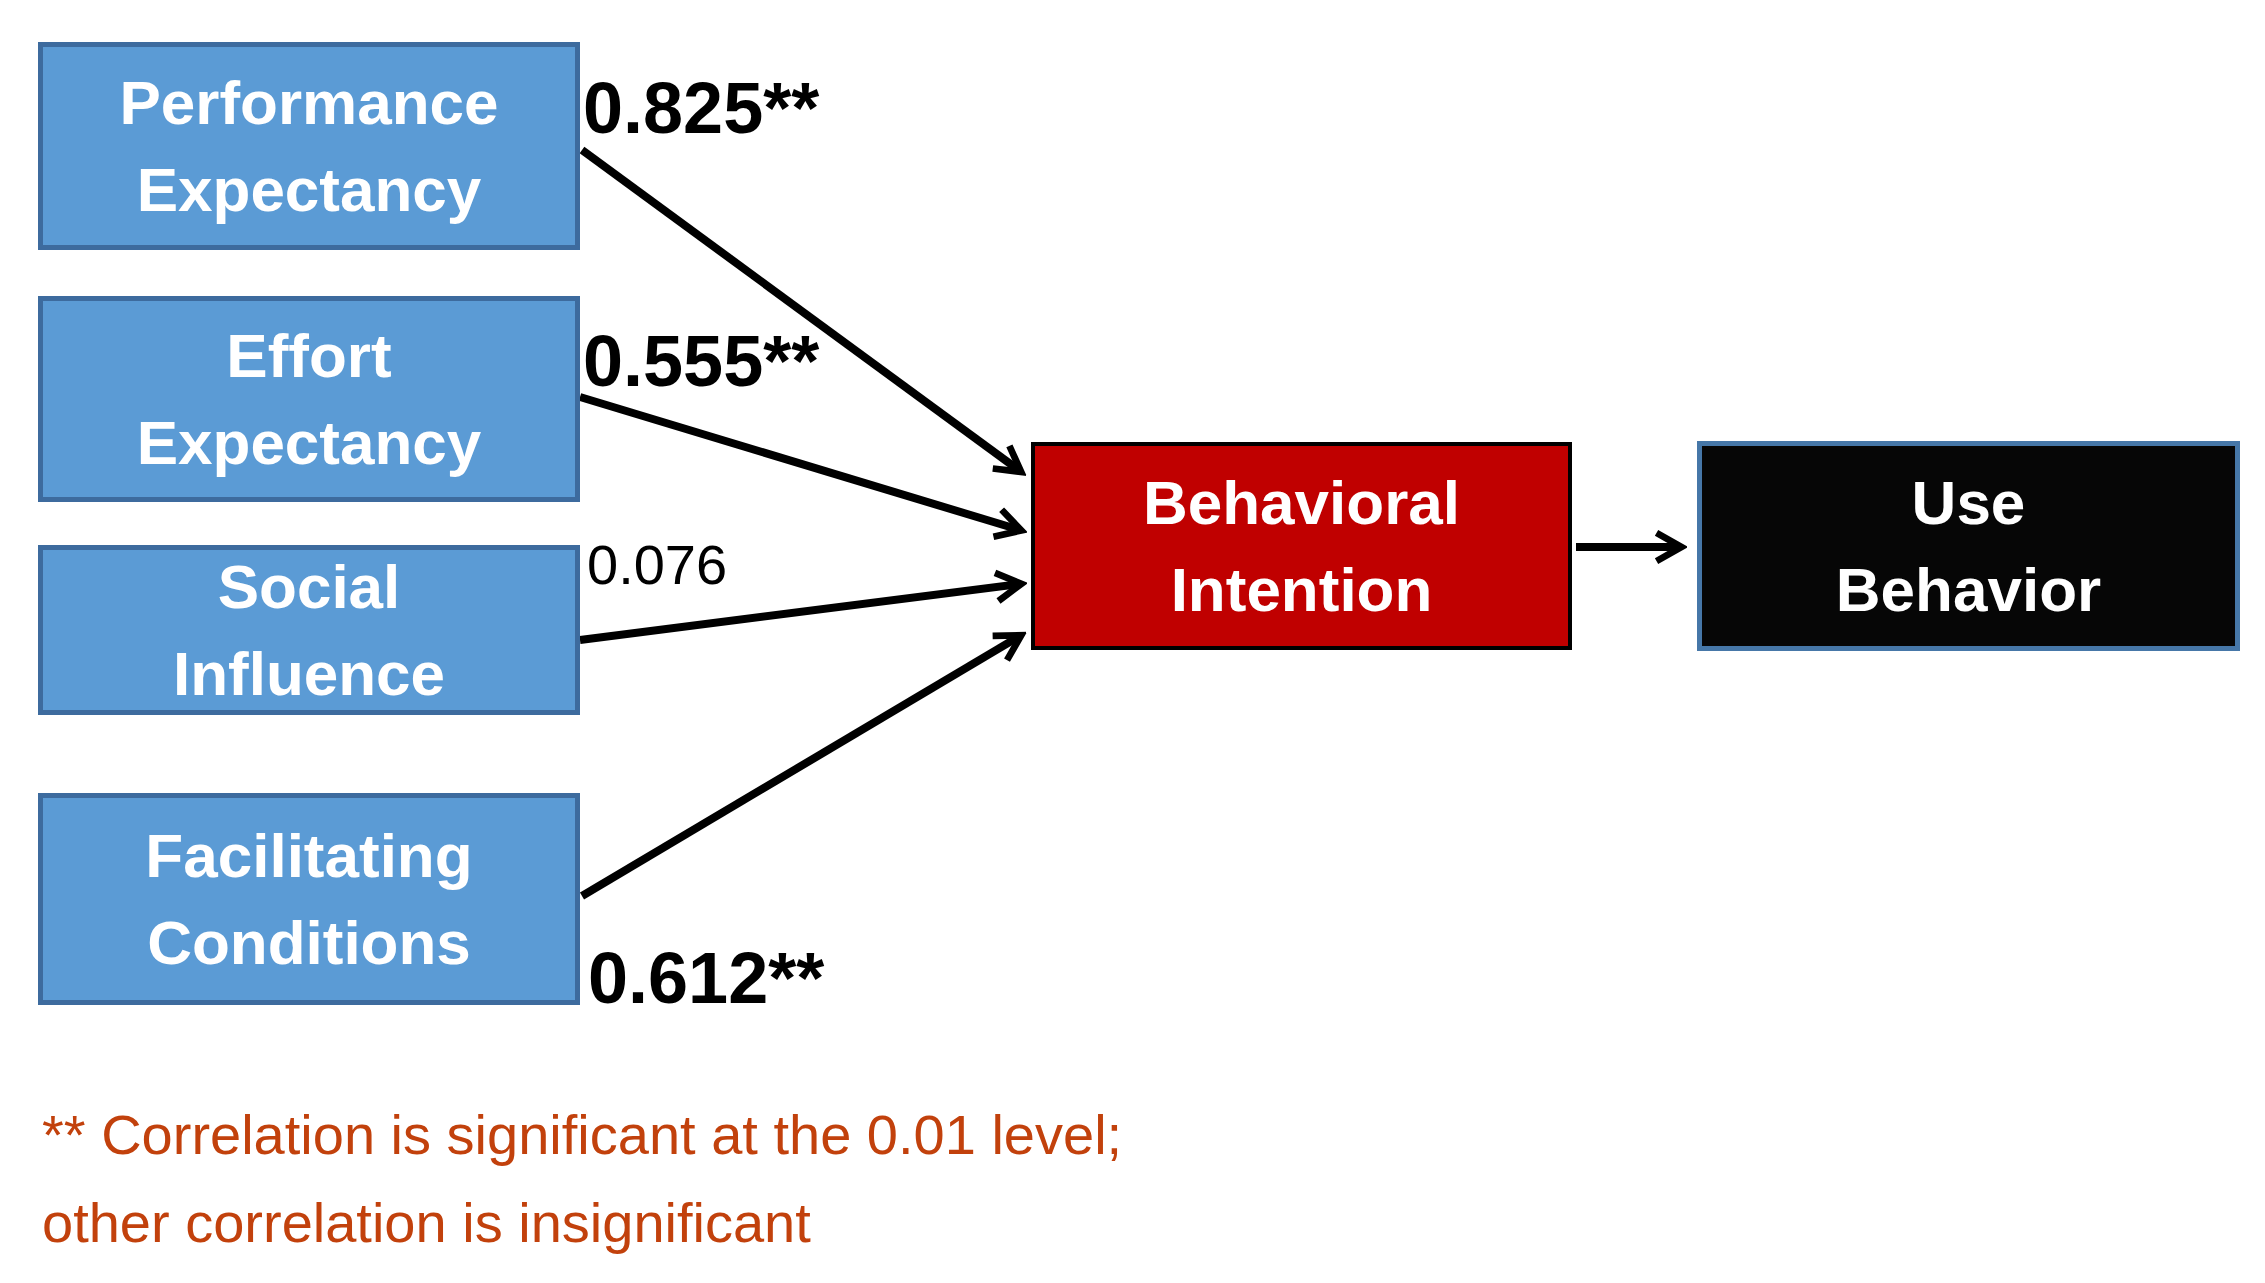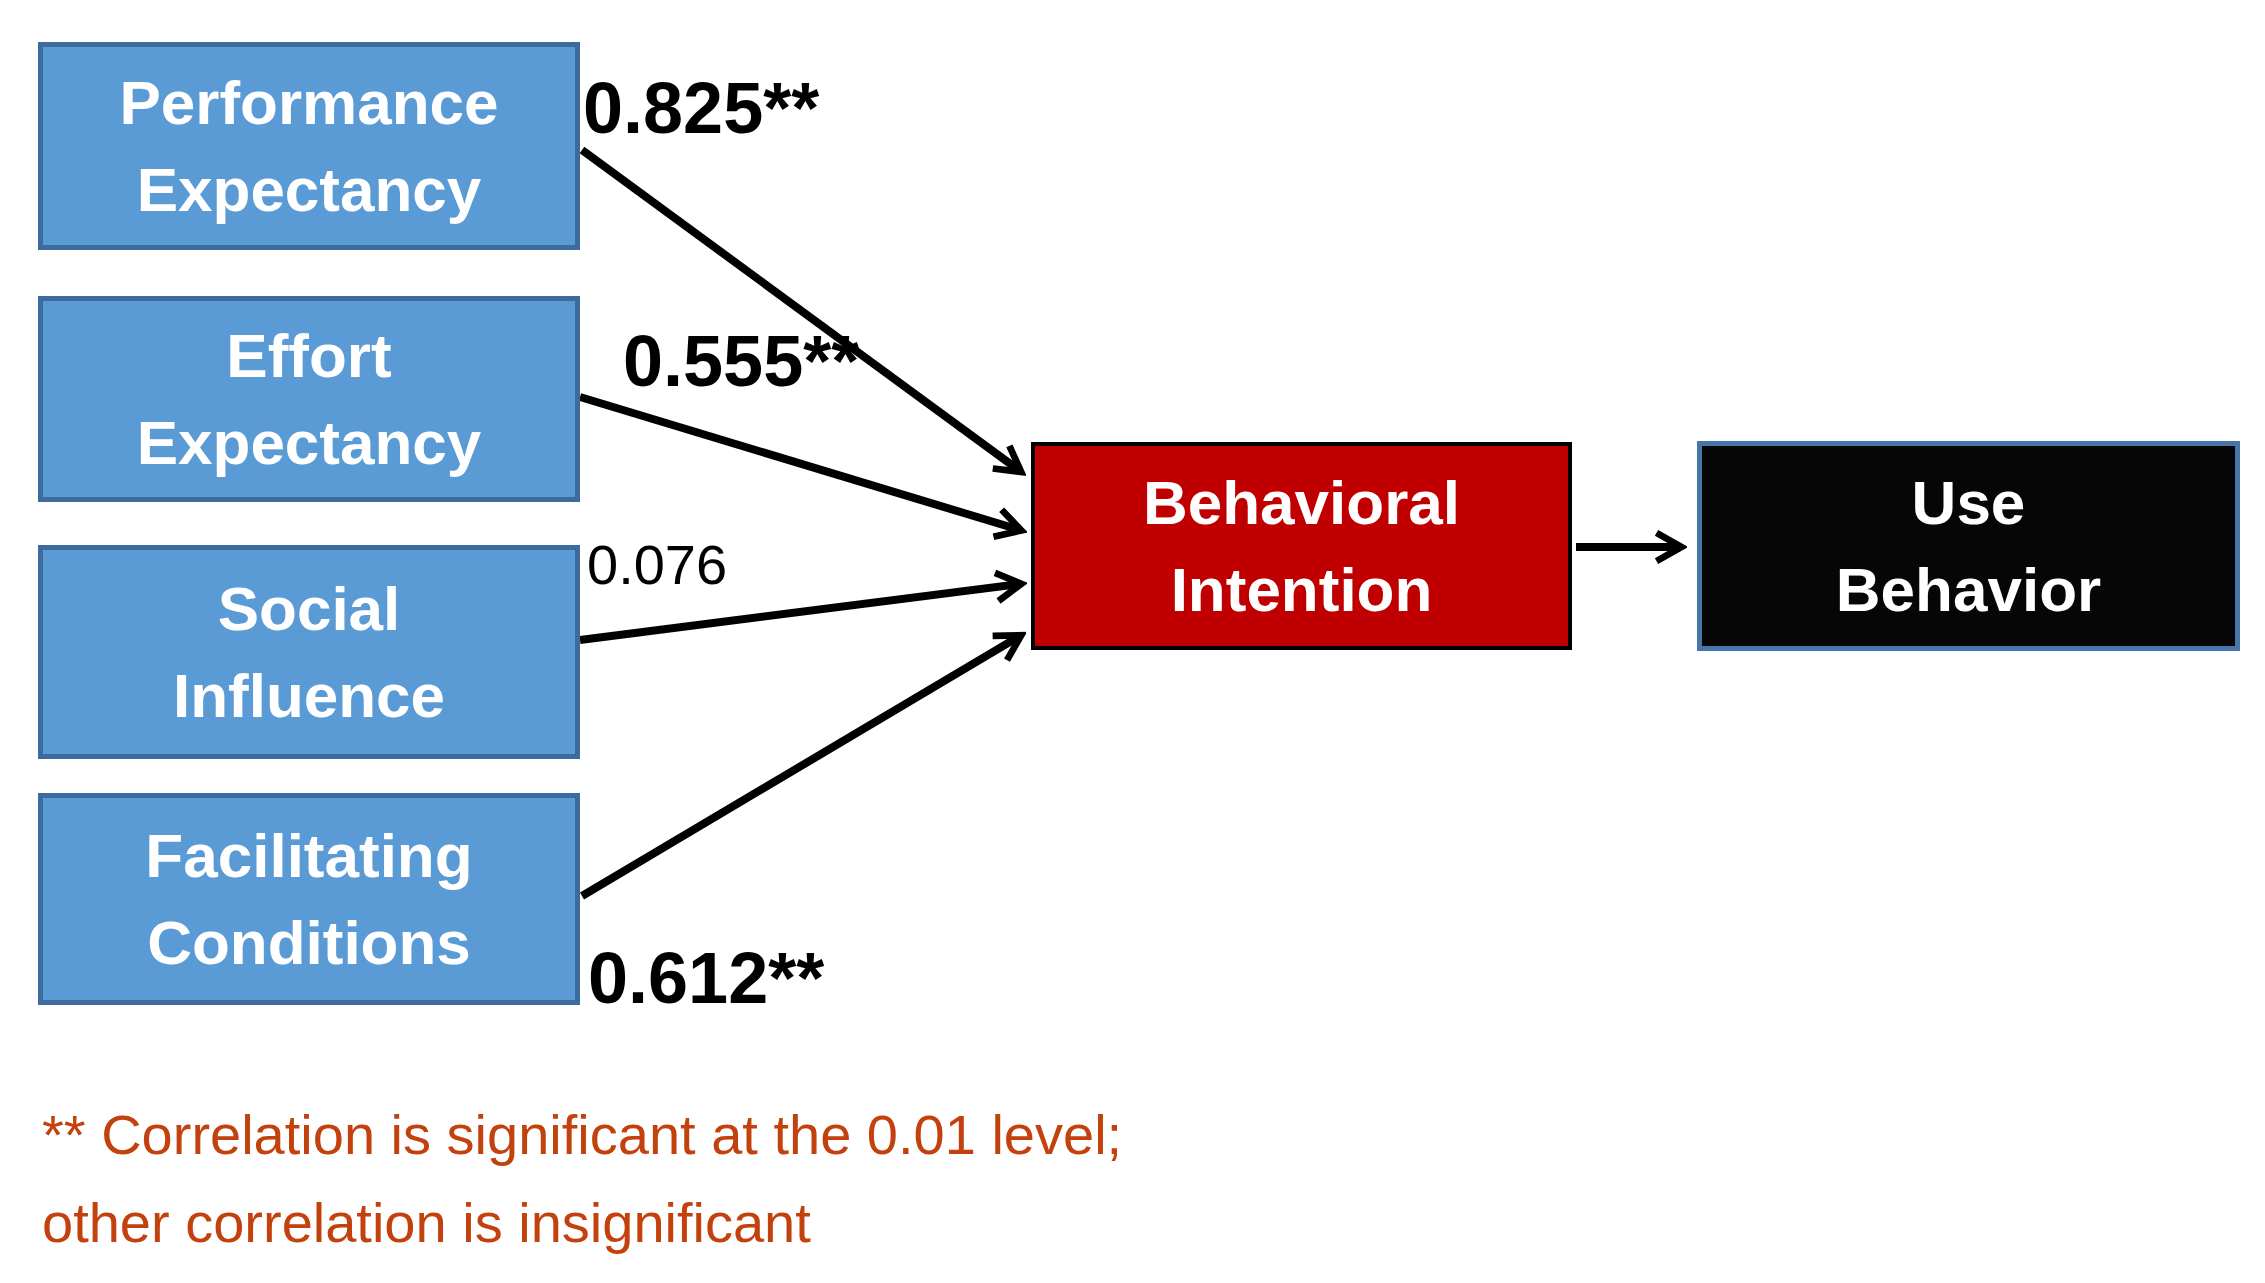--- a/index.html
+++ b/index.html
@@ -41,21 +41,21 @@
     color: #ffffff;
   }
   .predictor {
     left: 38px;
     width: 542px;
     background: #5B9BD5;
     border: 5px solid #3D6B9E;
   }
   .predictor-1 { top: 42px;  height: 208px; }
   .predictor-2 { top: 296px; height: 206px; }
-  .predictor-3 { top: 545px; height: 214px; }
+  .predictor-3 { top: 545px; height: 170px; }
   .predictor-4 { top: 793px; height: 212px; }
   .mediator {
     left: 1031px;
     top: 442px;
     width: 541px;
     height: 208px;
     background: #C00000;
     border: 4px solid #000000;
   }
   .outcome {
@@ -68,21 +68,21 @@
   }
   .coef {
     position: absolute;
     color: #000000;
     font-weight: 700;
     font-size: 72px;
     line-height: 1;
     white-space: nowrap;
   }
   .coef-1 { left: 583px; top: 72px; }
-  .coef-2 { left: 583px; top: 325px; margin-left: 40px; }
+  .coef-2 { left: 583px; top: 325px; }
   .coef-3 { left: 587px; top: 537px; font-weight: 400; font-size: 56px; }
   .coef-4 { left: 588px; top: 902px; margin-top: 40px; }
   .footnote {
     position: absolute;
     left: 42px;
     top: 1091px;
     color: #c2410c;
     font-size: 56px;
     line-height: 88px;
     white-space: pre-line;

